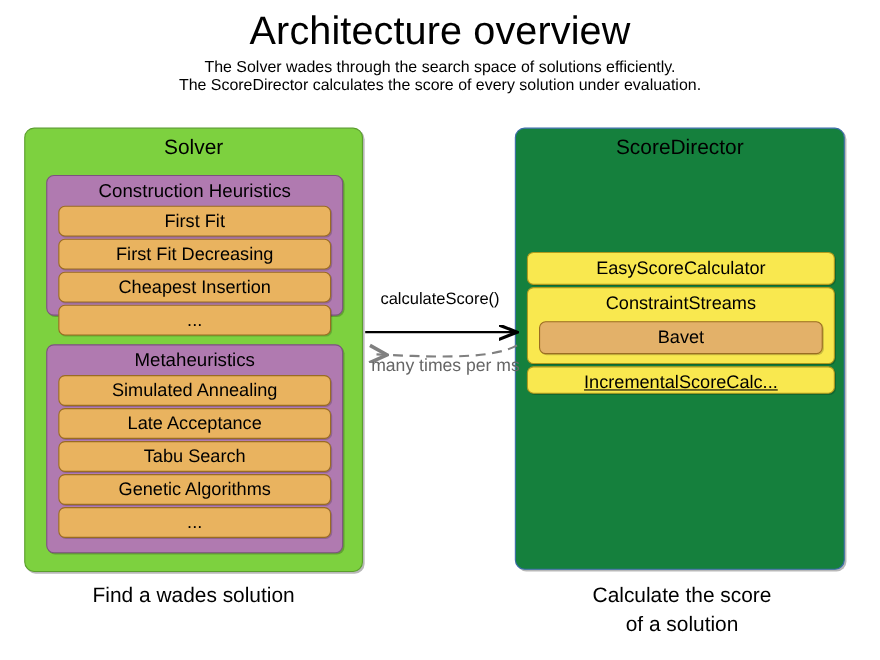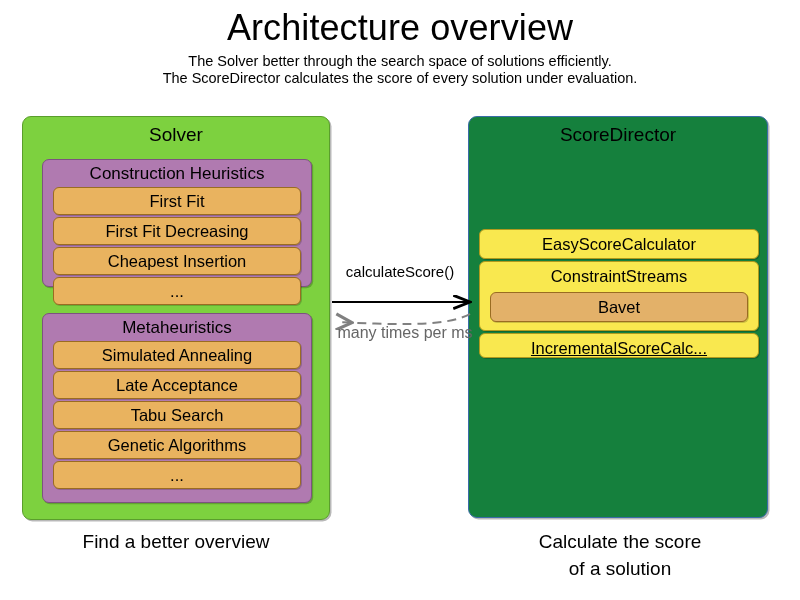--- a/index.html
+++ b/index.html
@@ -185,21 +185,21 @@
   }
   #caption-left  { left: 22px;  top: 528px; width: 308px; }
   #caption-right { left: 470px; top: 528px; width: 300px; }
 </style>
 </head>
 <body>
 
 <div id="header">
   <div id="title">Architecture overview</div>
   <div id="subtitle-block">
-    <div class="subtitle">The Solver better through the search space of solutions efficiently.</div>
+    <div class="subtitle">The Solver wades through the search space of solutions efficiently.</div>
     <div class="subtitle">The ScoreDirector calculates the score of every solution under evaluation.</div>
   </div>
 </div>
 
 <div id="solver-panel" class="panel">
   <div class="panel-title">Solver</div>
 
   <div id="group-ch" class="group">
     <div class="group-title">Construction Heuristics</div>
     <div class="group-items">
@@ -249,17 +249,17 @@
       <marker id="head-dash" markerWidth="11" markerHeight="11" refX="8.5" refY="4" orient="auto">
         <path d="M9,0 L1,4 L9,8" fill="none" stroke="#808080" stroke-width="1.6"></path>
       </marker>
     </defs>
     <line x1="7" y1="40" x2="144" y2="40" stroke="#000000" stroke-width="2.1" marker-end="url(#head-solid)"></line>
     <path d="M145,52 C120,66 60,62 12,60" fill="none" stroke="#808080" stroke-width="2" stroke-dasharray="9,6" marker-end="url(#head-dash)"></path>
   </svg>
   <div id="arrow-label-bottom">many times per ms</div>
 </div>
 
-<div id="caption-left" class="caption">Find a better overview</div>
+<div id="caption-left" class="caption">Find a wades solution</div>
 <div id="caption-right" class="caption">
   <div>Calculate the score</div>
   <div>of a solution</div>
 </div>
 
 </body></html>

